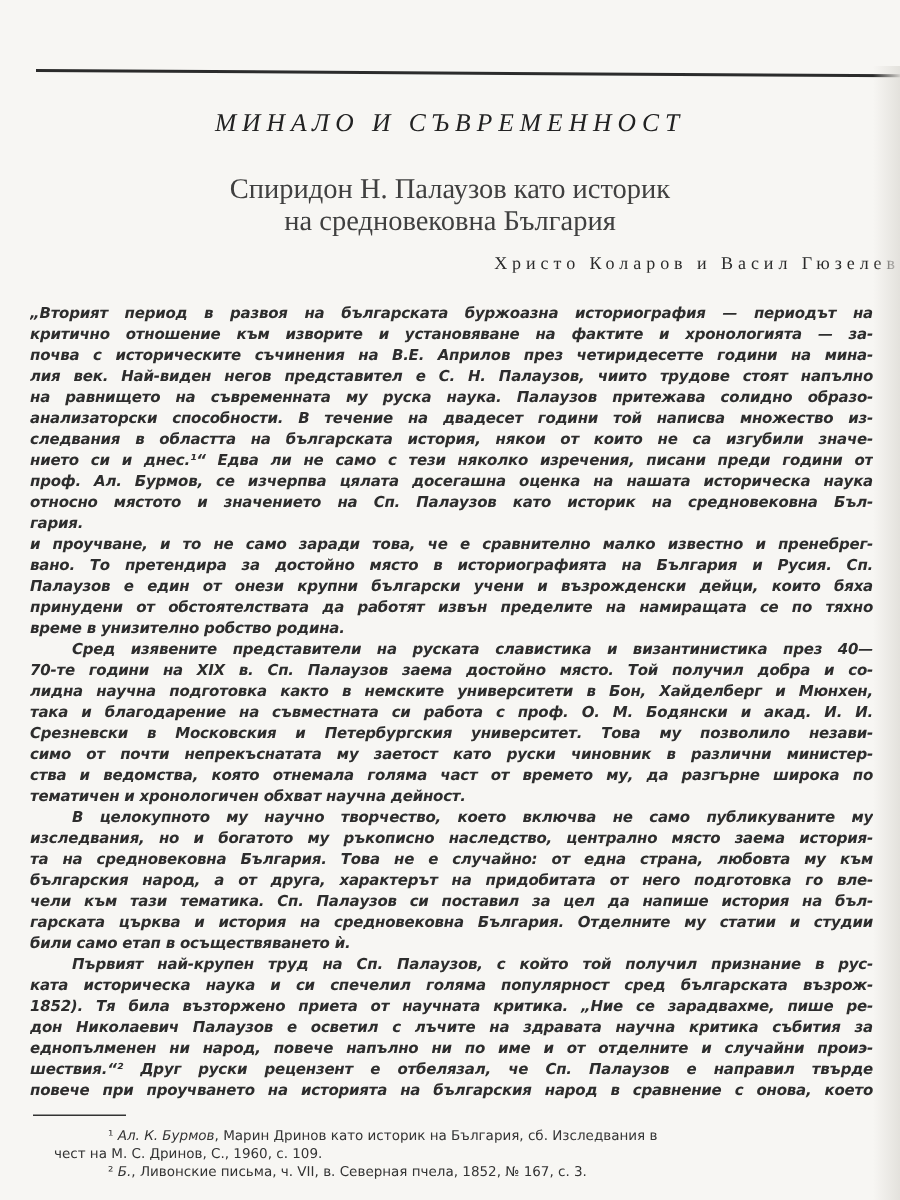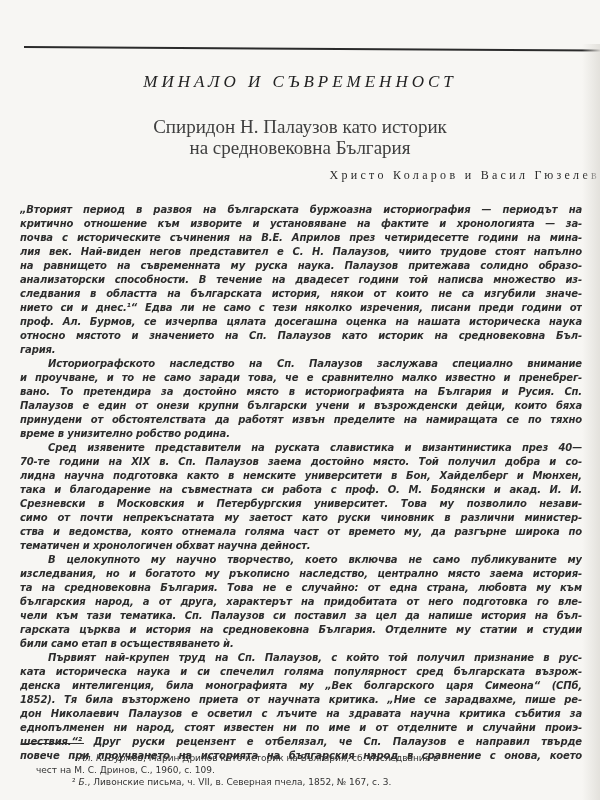--- a/index.html
+++ b/index.html
@@ -75,21 +75,20 @@
       <div class="line">критично отношение към изворите и установяване на фактите и хронологията — за-</div>
       <div class="line">почва с историческите съчинения на В.Е. Априлов през четиридесетте години на мина-</div>
       <div class="line">лия век. Най-виден негов представител е С. Н. Палаузов, чиито трудове стоят напълно</div>
       <div class="line">на равнището на съвременната му руска наука. Палаузов притежава солидно образо-</div>
       <div class="line">анализаторски способности. В течение на двадесет години той написва множество из-</div>
       <div class="line">следвания в областта на българската история, някои от които не са изгубили значе-</div>
       <div class="line">нието си и днес.¹“ Едва ли не само с тези няколко изречения, писани преди години от</div>
       <div class="line">проф. Ал. Бурмов, се изчерпва цялата досегашна оценка на нашата историческа наука</div>
       <div class="line">относно мястото и значението на Сп. Палаузов като историк на средновековна Бъл-</div>
       <div class="line last">гария.</div>
-      <div class="line indent">Историографското наследство на Сп. Палаузов заслужава специално внимание</div>
       <div class="line">и проучване, и то не само заради това, че е сравнително малко известно и пренебрег-</div>
       <div class="line">вано. То претендира за достойно място в историографията на България и Русия. Сп.</div>
       <div class="line">Палаузов е един от онези крупни български учени и възрожденски дейци, които бяха</div>
       <div class="line">принудени от обстоятелствата да работят извън пределите на намиращата се по тяхно</div>
       <div class="line last">време в унизително робство родина.</div>
       <div class="line indent">Сред изявените представители на руската славистика и византинистика през 40—</div>
       <div class="line">70-те години на XIX в. Сп. Палаузов заема достойно място. Той получил добра и со-</div>
       <div class="line">лидна научна подготовка както в немските университети в Бон, Хайделберг и Мюнхен,</div>
       <div class="line">така и благодарение на съвместната си работа с проф. О. М. Бодянски и акад. И. И.</div>
       <div class="line">Срезневски в Московския и Петербургския университет. Това му позволило незави-</div>
@@ -98,24 +97,23 @@
       <div class="line last">тематичен и хронологичен обхват научна дейност.</div>
       <div class="line indent">В целокупното му научно творчество, което включва не само публикуваните му</div>
       <div class="line">изследвания, но и богатото му ръкописно наследство, централно място заема история-</div>
       <div class="line">та на средновековна България. Това не е случайно: от една страна, любовта му към</div>
       <div class="line">българския народ, а от друга, характерът на придобитата от него подготовка го вле-</div>
       <div class="line">чели към тази тематика. Сп. Палаузов си поставил за цел да напише история на бъл-</div>
       <div class="line">гарската църква и история на средновековна България. Отделните му статии и студии</div>
       <div class="line last">били само етап в осъществяването ѝ.</div>
       <div class="line indent">Първият най-крупен труд на Сп. Палаузов, с който той получил признание в рус-</div>
       <div class="line">ката историческа наука и си спечелил голяма популярност сред българската възрож-</div>
-      <div class="line">денска интелигенция, била монографията му „Век болгарского царя Симеона“ (СПб,</div>
       <div class="line">1852). Тя била възторжено приета от научната критика. „Ние се зарадвахме, пише ре-</div>
       <div class="line">дон Николаевич Палаузов е осветил с лъчите на здравата научна критика събития за</div>
-      <div class="line">еднопълменен ни народ, стоят известен ни по име и от отделните и случайни проиэ-</div>
+      <div class="line">еднопълменен ни народ, повече напълно ни по име и от отделните и случайни проиэ-</div>
       <div class="line">шествия.“² Друг руски рецензент е отбелязал, че Сп. Палаузов е направил твърде</div>
       <div class="line">повече при проучването на историята на българския народ в сравнение с онова, което</div>
     </div>
 
   <div class="footnote-rule"></div>
   <div class="footnotes" id="footnotes">
       <div class="fn indent"><span>¹</span> <span class="em">Ал. К. Бурмов</span><span>, Марин Дринов като историк на България, сб. Изследвания в</span></div>
       <div class="fn"><span></span><span class="em"></span><span>чест на М. С. Дринов, С., 1960, с. 109.</span></div>
       <div class="fn indent"><span>²</span> <span class="em">Б.</span><span>, Ливонские письма, ч. VII, в. Северная пчела, 1852, № 167, с. 3.</span></div>
     </div>

